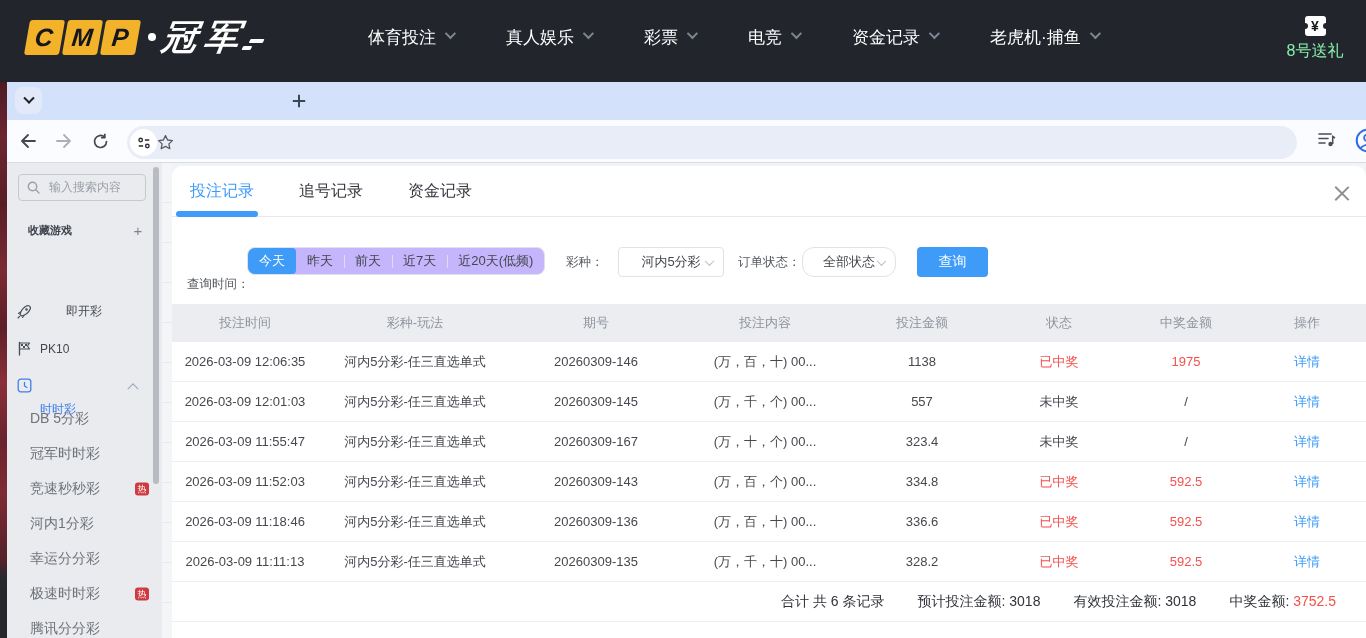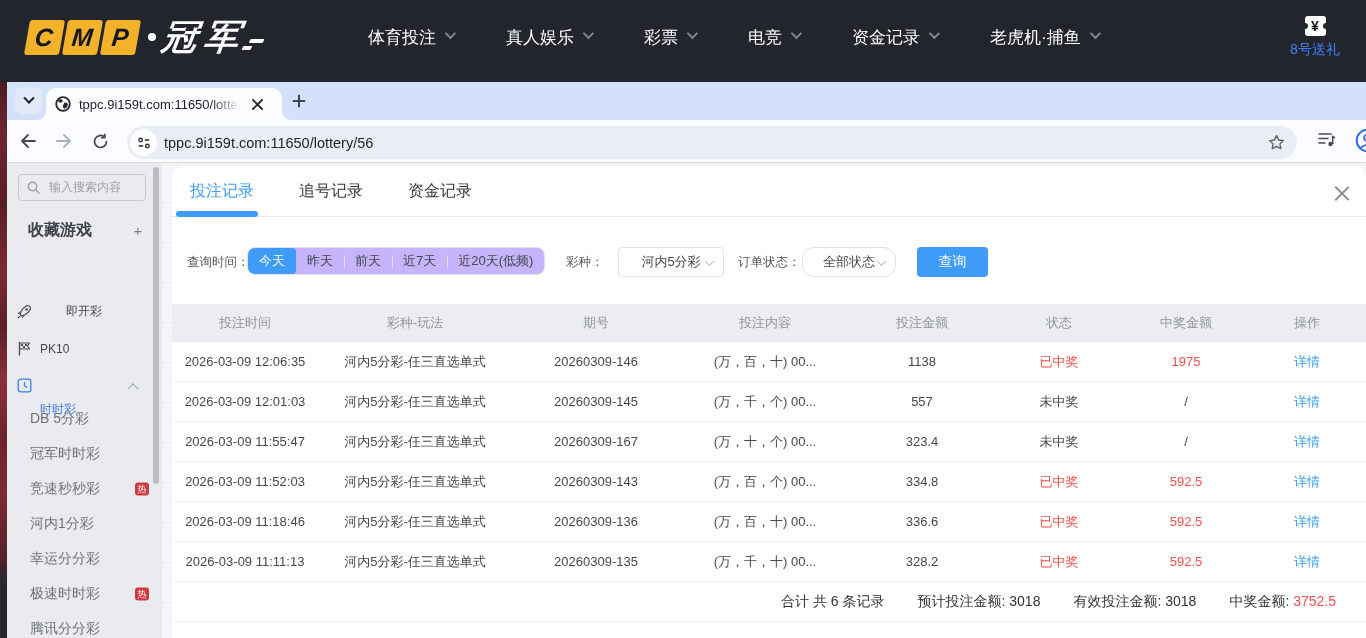--- a/index.html
+++ b/index.html
@@ -21,21 +21,21 @@
   .site-nav { position:absolute; left:368px; top:0; height:74px; display:flex; align-items:center; gap:53px; }
   .site-nav-item { display:flex; align-items:center; gap:9px; cursor:pointer; }
   .site-nav-item .lbl { color:#ffffff; font-size:17px; white-space:nowrap; }
   .nav-caret { width:8px; height:8px; border-right:2px solid #7e8694; border-bottom:2px solid #7e8694; transform:rotate(45deg) translateY(-2px); margin-top:-4px; }
   .gift { position:absolute; left:1286px; top:16px; width:58px; text-align:center; cursor:pointer; }
   .gift-icon { position:relative; width:21px; height:20px; background:#fff; border-radius:3px; margin:0 auto; display:flex; align-items:center; justify-content:center; }
   .gift-icon::before, .gift-icon::after { content:""; position:absolute; width:6px; height:6px; border-radius:50%; background:#23252d; top:7px; }
   .gift-icon::before { left:-3px; }
   .gift-icon::after { right:-3px; }
   .gift-icon b { font-size:14px; color:#16171c; font-weight:900; }
-  .gift-label { margin-top:5px; color:#3b82f6; font-size:14px; white-space:nowrap; }
+  .gift-label { margin-top:5px; color:#86efac; font-size:16px; white-space:nowrap; }
 
   
   .tabstrip { position:absolute; left:0; top:82px; width:1366px; height:38px; background:#d3e1fb; }
   .tab-search { position:absolute; left:15px; top:5px; width:27px; height:27px; border-radius:8px; background:#e2eafa; display:flex; align-items:center; justify-content:center; cursor:pointer; }
   .chevron-down { width:8px; height:8px; border-right:2.2px solid #1e2126; border-bottom:2.2px solid #1e2126; transform:rotate(45deg) translate(-2px,-2px); }
   .tab { position:absolute; left:46px; top:6px; width:236px; height:32px; background:#fcfdff; border-radius:10px 10px 0 0; display:flex; align-items:center; padding:0 8px 0 9px; }
   .curve { position:absolute; bottom:0; width:9px; height:9px; background:#fcfdff; }
   .curve::before { content:""; position:absolute; inset:0; background:#d3e1fb; }
   .curve-l { left:-9px; } .curve-l::before { border-bottom-right-radius:9px; }
   .curve-r { right:-9px; } .curve-r::before { border-bottom-left-radius:9px; }
@@ -57,21 +57,21 @@
   
   .page { position:absolute; left:0; top:162px; width:1366px; height:476px; background:#f2f3f5; border-top:1px solid #d8dbe1; }
   .maroon { position:absolute; left:0; top:82px; width:7px; height:556px; z-index:40;
     background:linear-gradient(180deg,#4c1c23 0%,#6d2530 10%,#581e26 22%,#7c2a34 34%,#5d1f27 44%,#8a3039 54%,#6b232d 64%,#7e2b34 74%,#55202a 86%,#2b2830 89%,#26272c 91%,#26272c 100%); }
 
   
   .sidebar { position:absolute; left:7px; top:0; width:155px; height:476px; background:#e9ebee; overflow:hidden; }
   .side-row { position:absolute; left:0; width:155px; display:flex; align-items:center; }
   .search-box { position:absolute; left:11px; top:11px; width:128px; height:27px; border:1px solid #c6c9cf; border-radius:4px; display:flex; align-items:center; padding:0 8px; background:transparent; }
   .search-box .ph { margin-left:9px; font-size:12px; color:#9b9fa7; white-space:nowrap; }
-  .section-label { font-size:16px; font-weight:bold; color:#3e424b; }
+  .section-label { font-size:11px; font-weight:bold; color:#3e424b; }
   .section-toggle { position:absolute; left:124px; width:14px; text-align:center; font-size:15px; color:#7f848e; font-weight:400; }
   .side-sec1 { top:48px; height:38px; }
   .side-sec1 .section-label { margin-left:21px; }
   .side-sec2 { top:88px; height:36px; background:linear-gradient(90deg,#d7e2f6,#e2e9f6); }
   .side-sec2::before { content:""; position:absolute; left:0; top:0; width:4px; height:100%; background:#3e7fee; }
   .side-sec2 .section-label { margin-left:21px; color:#3e7fee; }
   .side-item { height:37px; }
   .side-item .icon { position:absolute; left:10px; width:15px; height:15px; }
   .side-item .lbl { margin-left:33px; font-size:12px; color:#43474f; }
   .side-item.active .lbl { color:#3e7fee;margin-top:47px; }
@@ -180,35 +180,20 @@
         <b>¥</b>
       </div>
     <div class="gift-label">8号送礼</div>
   </div>
 </div>
 
 <div class="tabstrip">
   <div class="tab-search">
       <i class="chevron-down"></i>
     </div>
-  <div class="tab">
-    <i class="curve curve-l"></i>
-    <i class="curve curve-r"></i>
-    <svg width="16" height="16" viewBox="0 0 16 16">
-      <circle cx="8" cy="8" r="6.8" fill="none" stroke="#26282c" stroke-width="1.8"></circle>
-      <path d="M4 3.5 Q7 2.5 7.5 4.5 Q8 6.5 5.5 6.5 Q3.5 6.5 3 5 Z" fill="#26282c"></path>
-      <path d="M9.5 6.5 Q12.5 6 13 8.5 Q12.5 11.5 10 12.5 Q8 13 8 11 Q8 8 9.5 6.5 Z" fill="#26282c"></path>
-    </svg>
-    <div class="tab-title">tppc.9i159t.com:11650/lotter</div>
-    <div class="tab-close">
-      <svg width="11" height="11" viewBox="0 0 11 11">
-        <path d="M1 1 L10 10 M10 1 L1 10" stroke="#27292e" stroke-width="1.9" stroke-linecap="round"></path>
-      </svg>
-    </div>
-  </div>
   <div class="newtab">
     <svg width="14" height="14" viewBox="0 0 14 14">
       <path d="M7 0.8 V13.2 M0.8 7 H13.2" stroke="#3d4754" stroke-width="2"></path>
     </svg>
   </div>
 </div>
 
 <div class="toolbar">
   <div class="nav-btn" style="left:14px;">
     <svg width="18" height="18" viewBox="0 0 18 18">
@@ -228,21 +213,20 @@
   </div>
   <div class="urlbar">
     <span class="site-chip">
     <svg width="14" height="14" viewBox="0 0 16 16">
       <circle cx="4.2" cy="4.6" r="2" fill="none" stroke="#2e3033" stroke-width="1.6"></circle>
       <line x1="9" y1="4.6" x2="14" y2="4.6" stroke="#2e3033" stroke-width="1.8"></line>
       <circle cx="11.8" cy="11.4" r="2" fill="none" stroke="#2e3033" stroke-width="1.6"></circle>
       <line x1="2" y1="11.4" x2="7" y2="11.4" stroke="#2e3033" stroke-width="1.8"></line>
     </svg>
     </span>
-    <div class="url-text">tppc.9i159t.com:11650/lottery/56</div>
     <svg width="17" height="17" viewBox="0 0 17 17">
       <path d="M8.5 1.6 L10.6 6 L15.4 6.6 L11.9 9.9 L12.8 14.7 L8.5 12.4 L4.2 14.7 L5.1 9.9 L1.6 6.6 L6.4 6 Z" fill="none" stroke="#585c62" stroke-width="1.3" stroke-linejoin="round"></path>
     </svg>
   </div>
   <div class="right-icon" style="left:1317px;">
     <svg width="20" height="20" viewBox="0 0 20 20">
       <line x1="2" y1="5" x2="14" y2="5" stroke="#4a4e54" stroke-width="1.6" stroke-linecap="round"></line>
       <line x1="2" y1="9.5" x2="11" y2="9.5" stroke="#4a4e54" stroke-width="1.6" stroke-linecap="round"></line>
       <line x1="2" y1="14" x2="8" y2="14" stroke="#4a4e54" stroke-width="1.6" stroke-linecap="round"></line>
       <circle cx="13.5" cy="15" r="2.2" fill="#4a4e54"></circle>
@@ -338,21 +322,21 @@
       <div class="m-tab">
           <span>追号记录</span>
         </div>
       <div class="m-tab">
           <span>资金记录</span>
         </div>
     </div>
     <div class="m-close"></div>
 
     <div class="filters">
-      <span class="f-label" style="left:15px;">查询时间：</span>
+      <span class="f-label" style="left:15px;margin-top:22px;">查询时间：</span>
       <div class="seg">
         <div class="seg-item active">
             <span>今天</span>
           </div>
         <div class="seg-item">
             <span>昨天</span>
           </div>
         <div class="seg-item">
             <span>前天</span>
           </div>

